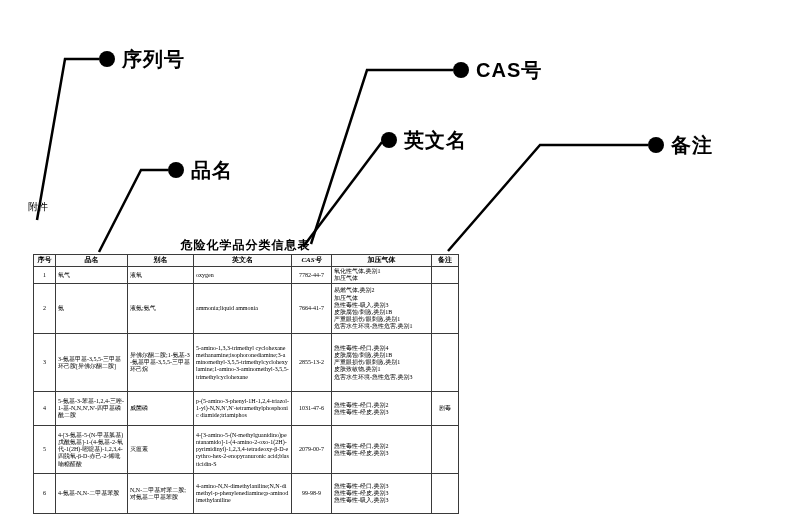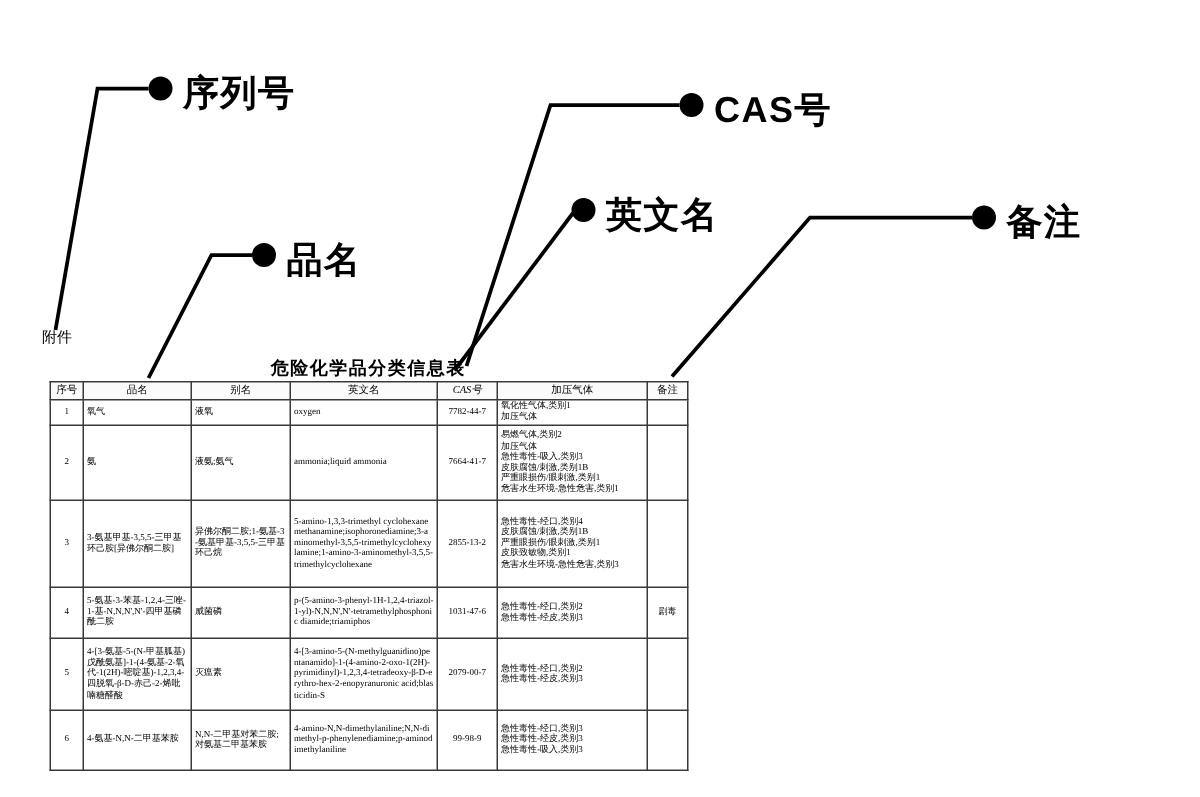--- a/index.html
+++ b/index.html
@@ -8,21 +8,21 @@
     position:relative;
     background:#ffffff;
     font-family:"Liberation Sans","DejaVu Sans",sans-serif;
     overflow:hidden;
     color:#000;
   }
   .page { position:absolute; inset:0; }
 
   
   .attachment {
-    position:absolute; left:28px; top:218px;
+    position:absolute; left:28px; top:200px;
     font-size:10px; font-family:"Liberation Serif","DejaVu Serif",serif;
   }
   .table-title {
     position:absolute; left:33px; top:237px; width:425px;
     text-align:center; font-size:12px; font-weight:bold;
     font-family:"Liberation Serif","DejaVu Serif",serif;
     letter-spacing:1px;
   }
 
   
@@ -32,21 +32,21 @@
     font-size:6px; line-height:1.2;
     font-family:"Liberation Serif","DejaVu Serif",serif;
   }
   .chem-table th, .chem-table td {
     border:1px solid #3a3a3a;
     padding:1px 2px;
     vertical-align:middle;
     overflow:hidden;
   }
   .chem-table thead th {
-    height:12px; font-size:7px; font-weight:normal; text-align:center;
+    height:12px; font-size:7px; font-weight:bold; text-align:center;
     background:#fbfbfb;
   }
   .chem-table th.h-cas { font-style:italic; }
   .chem-table tbody tr:nth-child(1) td { height:14px; }
   .chem-table tbody tr:nth-child(2) td { height:50px; }
   .chem-table tbody tr:nth-child(3) td { height:58px; }
   .chem-table tbody tr:nth-child(4) td { height:34px; }
   .chem-table tbody tr:nth-child(5) td { height:48px; }
   .chem-table tbody tr:nth-child(6) td { height:40px; }
   .chem-table td.cell-seq, .chem-table td.cell-cas, .chem-table td.cell-note { text-align:center; }
@@ -58,21 +58,21 @@
     position:absolute; left:0; top:0; width:800px; height:531px;
     pointer-events:none;
   }
   svg.callout-lines polyline { fill:none; stroke:#000; stroke-width:2.5; }
   .dot {
     position:absolute; width:16px; height:16px;
     background:#000; border-radius:50%;
   }
   .callout-label {
     position:absolute;
-    font-size:24px; font-weight:600; letter-spacing:1px;
+    font-size:20px; font-weight:600; letter-spacing:1px;
     white-space:nowrap;
   }
 </style>
 </head>
 <body>
 
 <div class="page">
 
   <div class="attachment">附件</div>
   <div class="table-title">危险化学品分类信息表</div>

